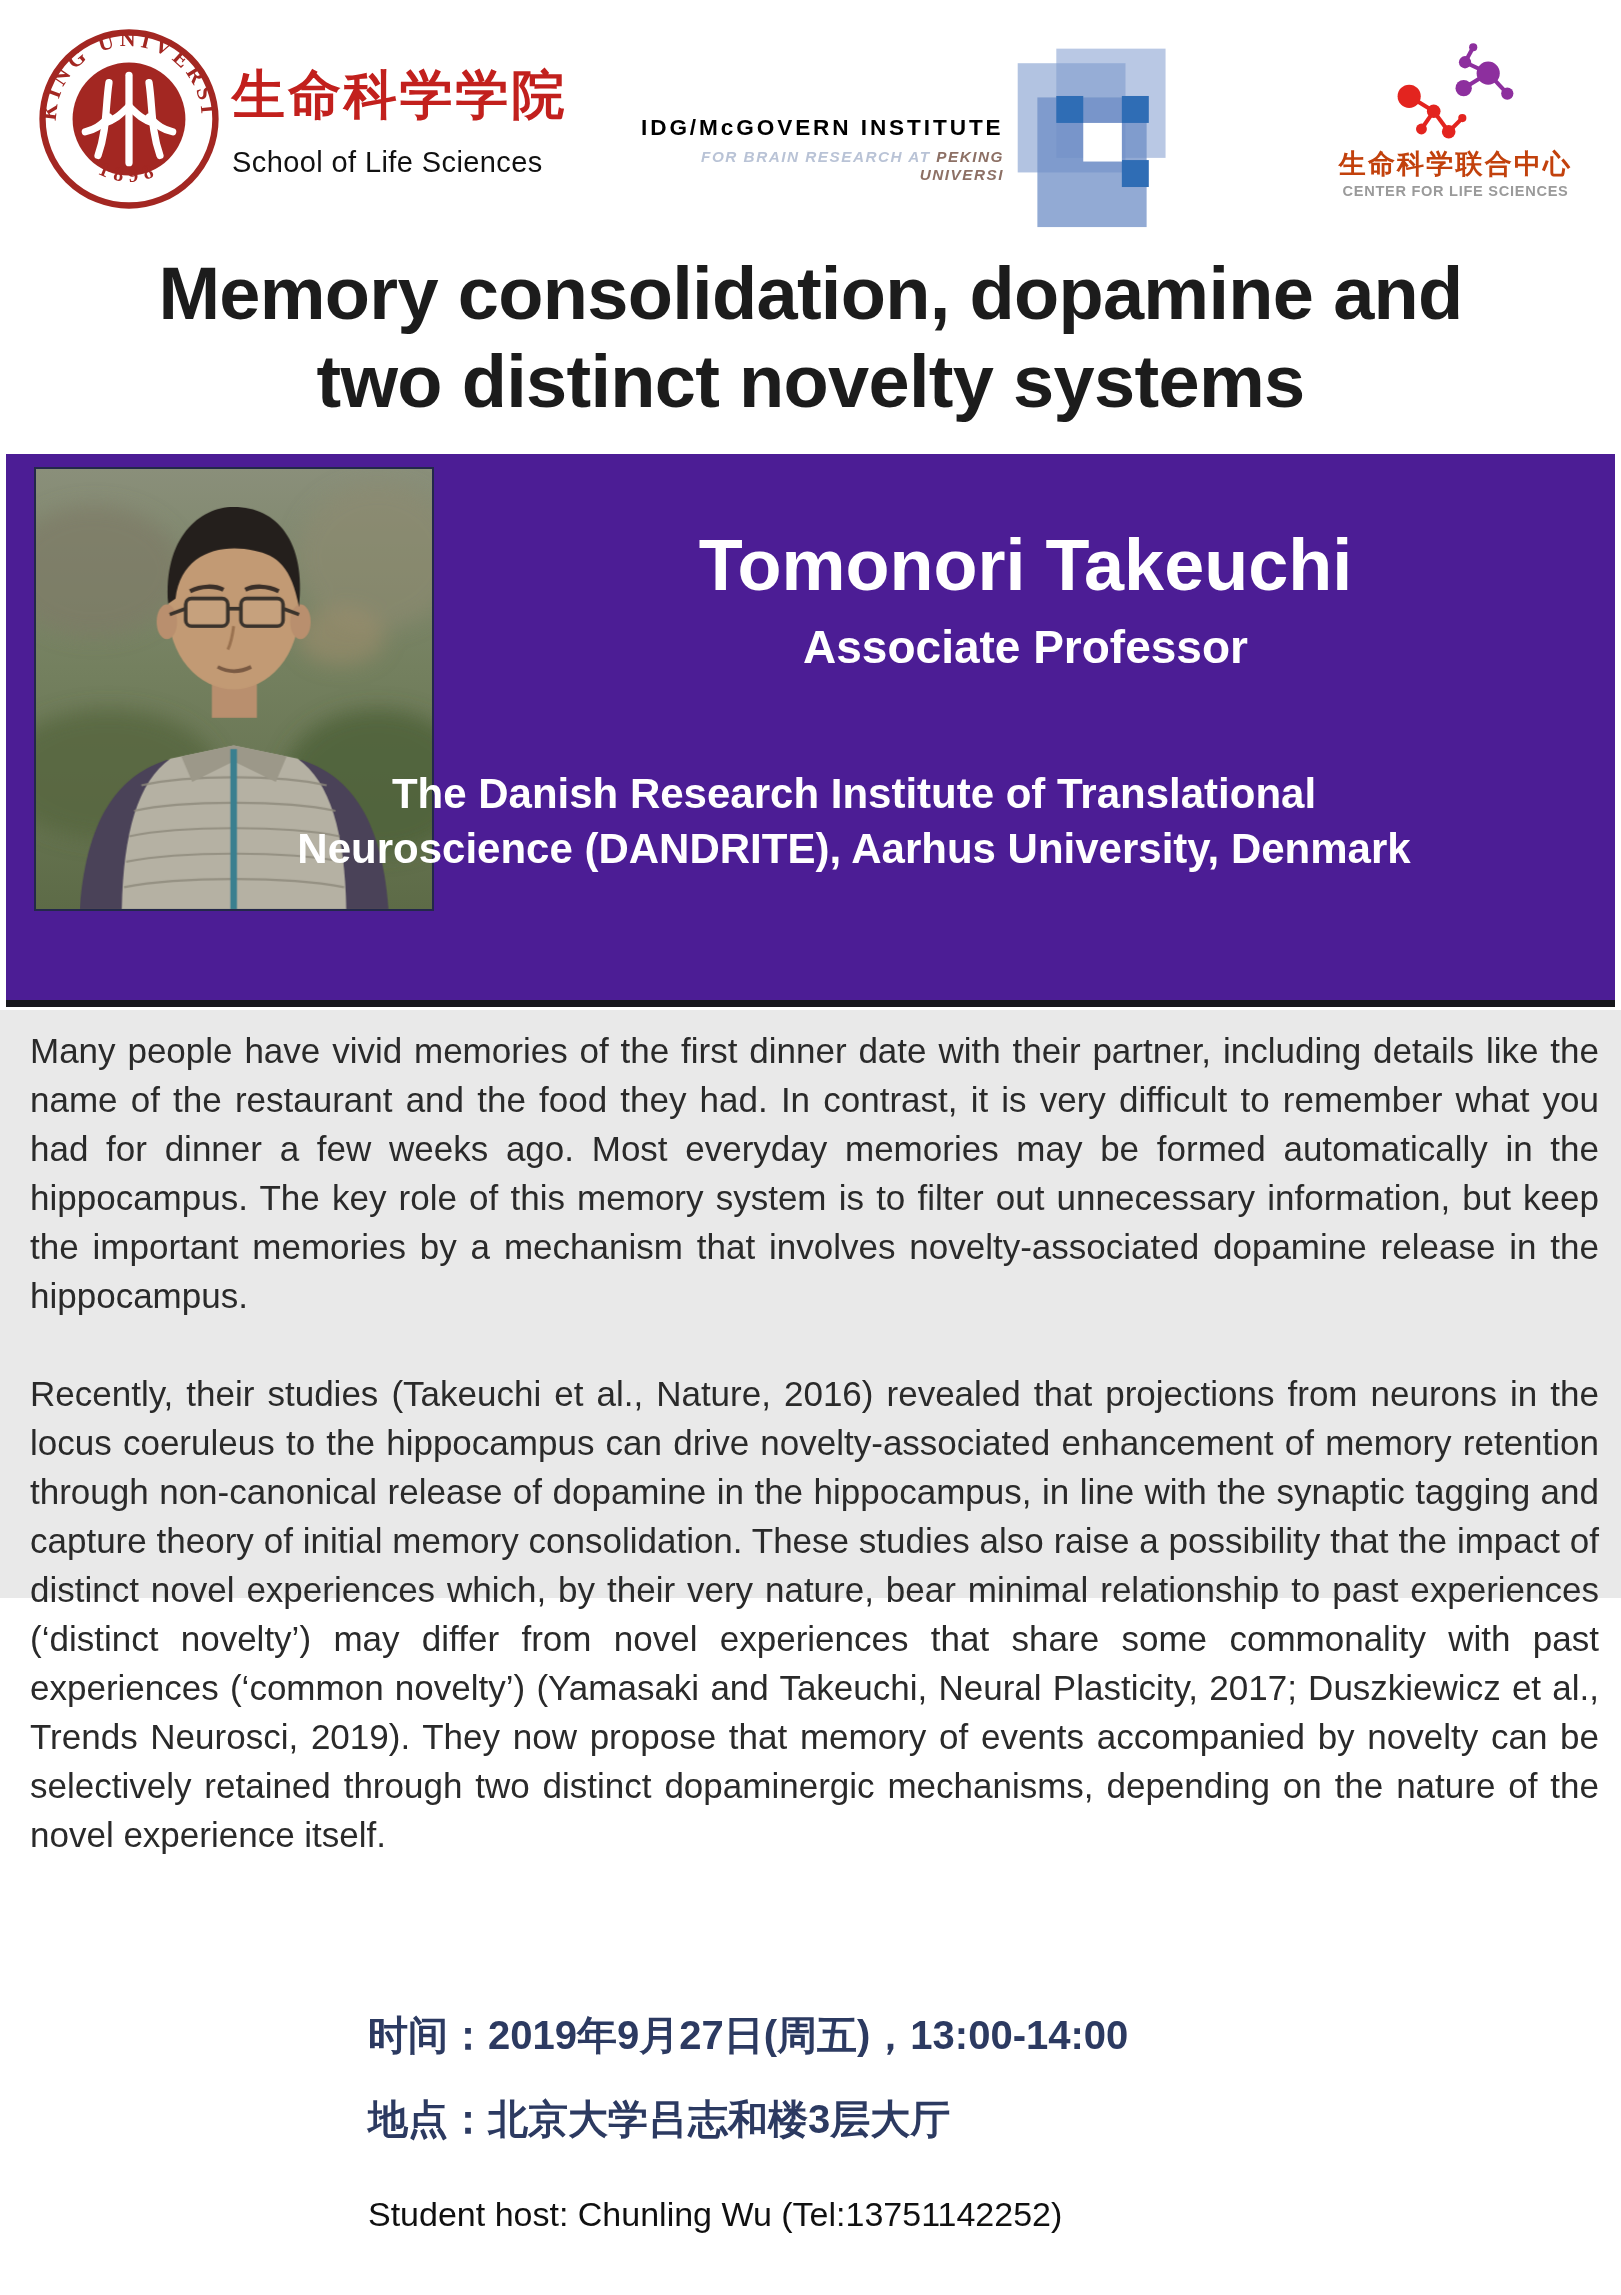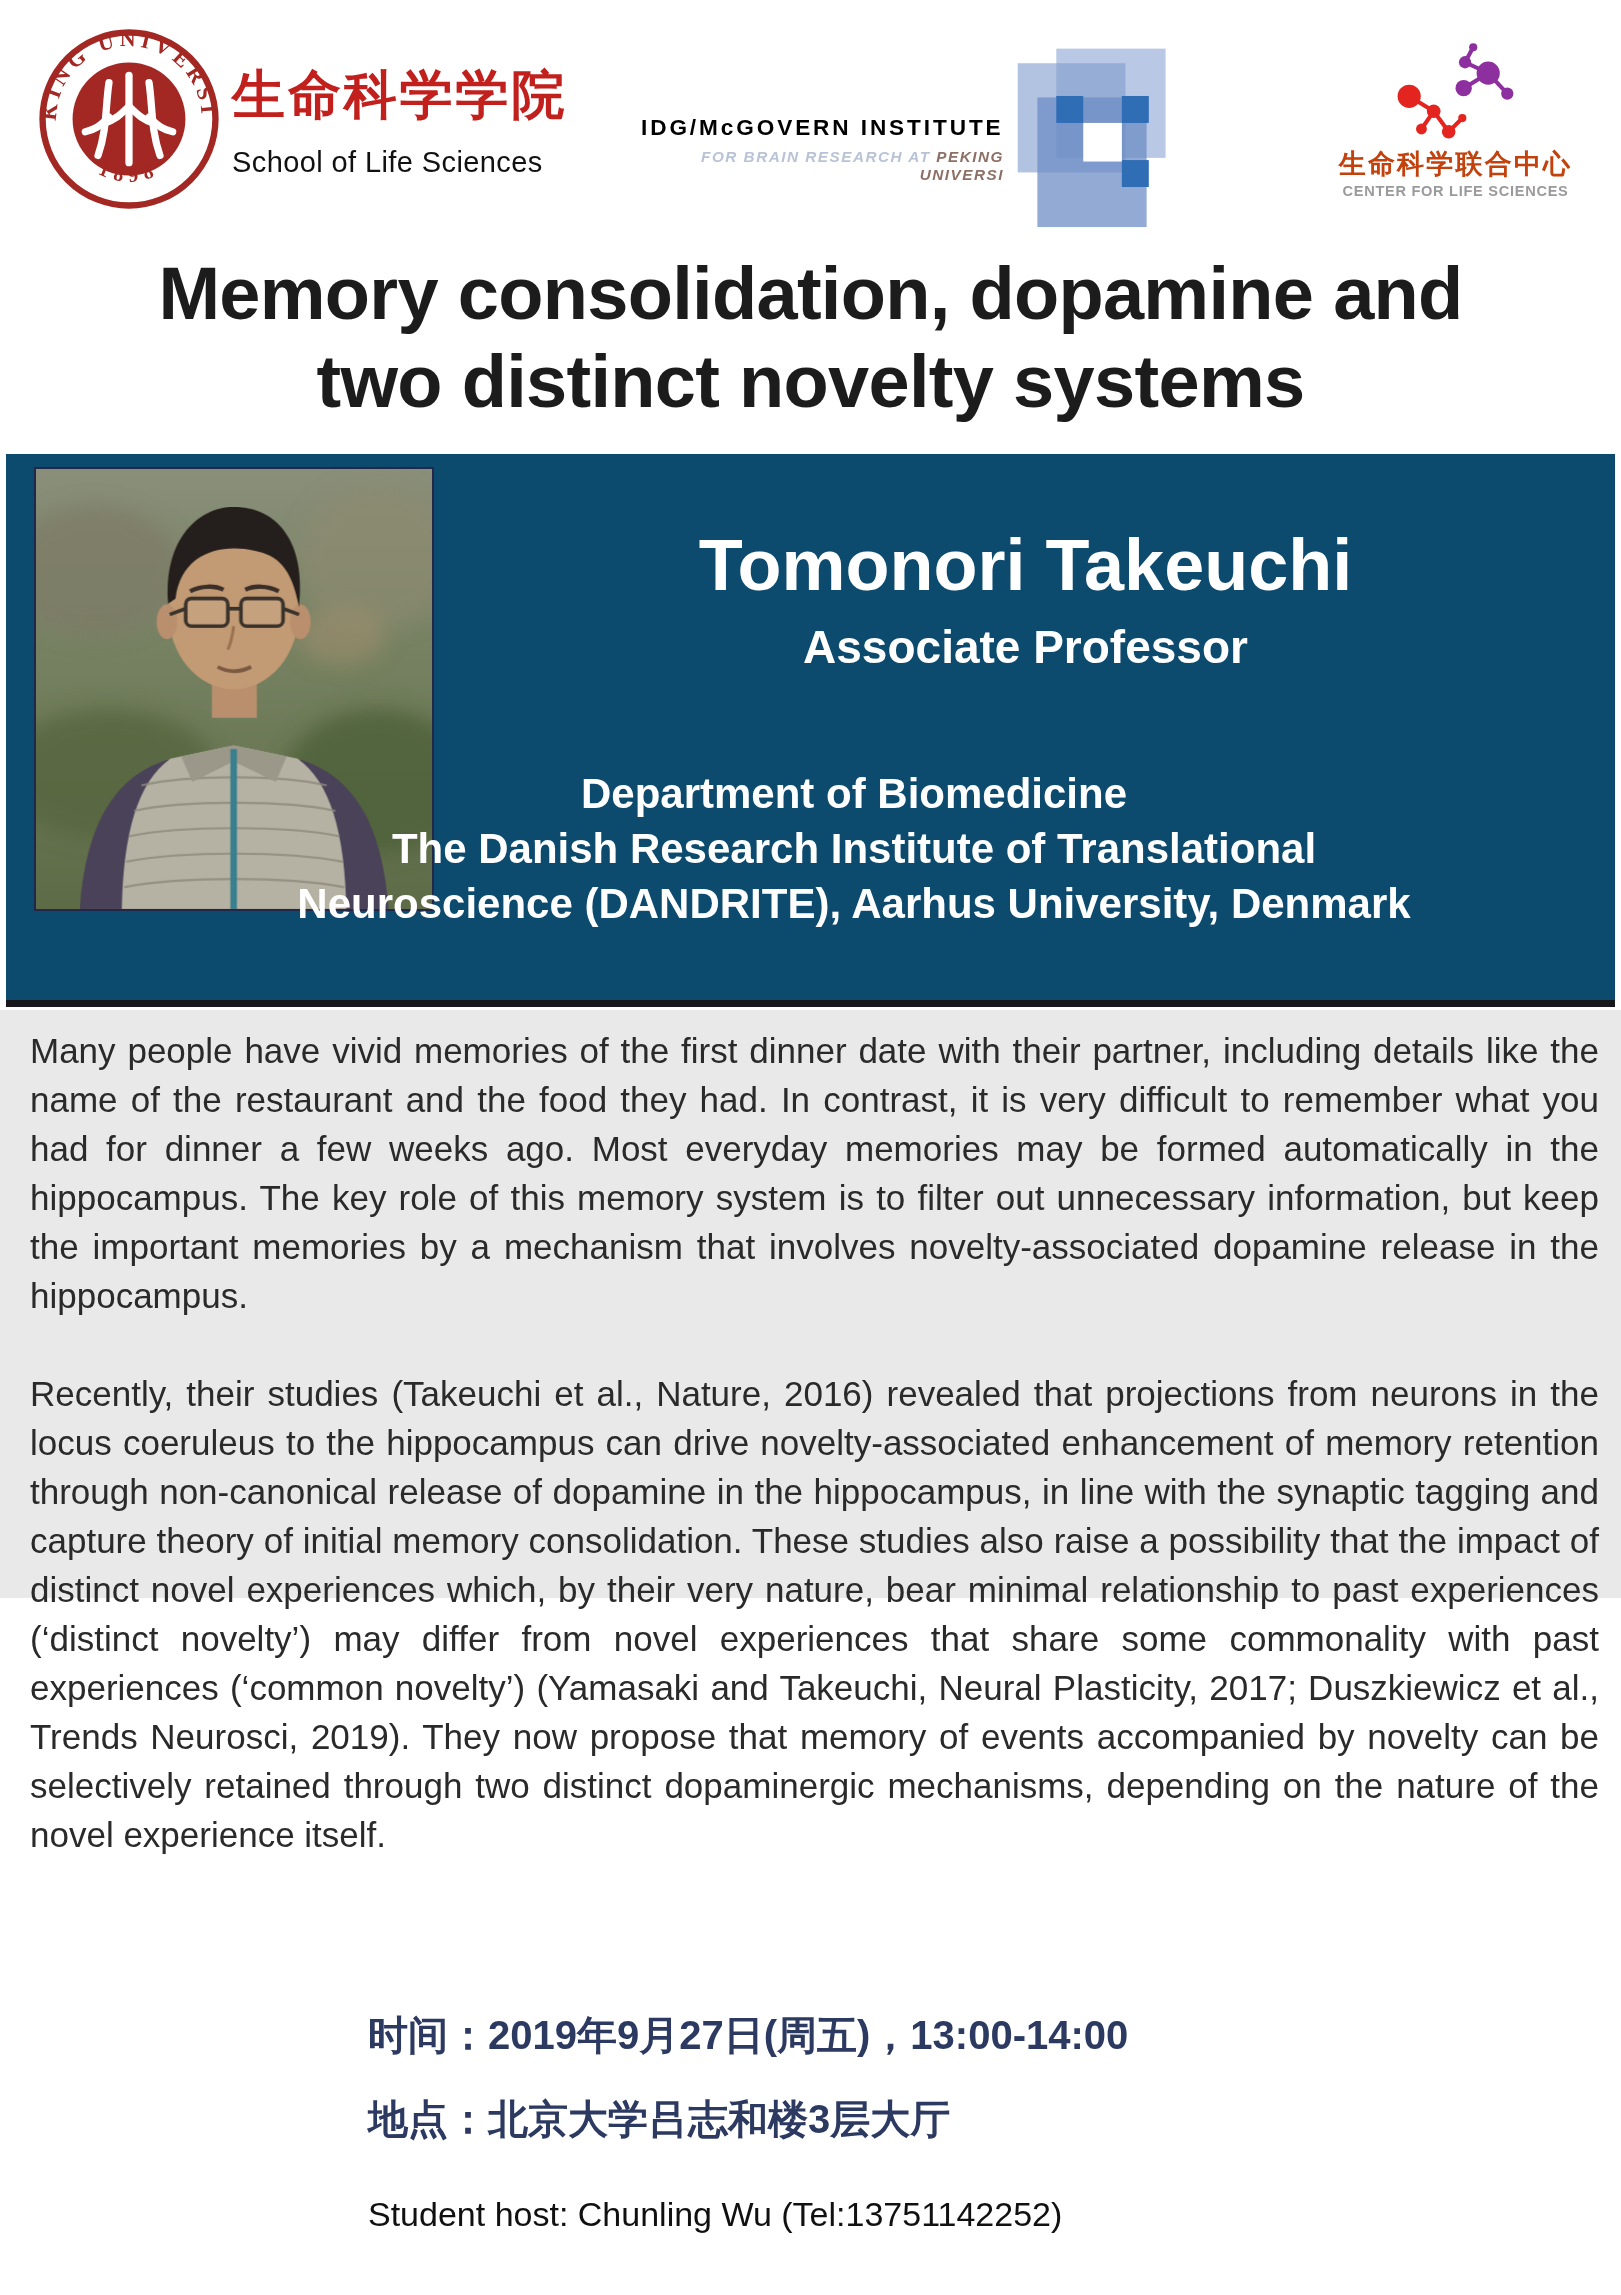--- a/index.html
+++ b/index.html
@@ -22,21 +22,21 @@
   .sq-logo{position:absolute;left:1014px;top:45px;width:164px;height:193px;}
   .cls{position:absolute;left:1335px;top:35px;width:241px;text-align:center;}
   .cls svg{display:block;margin:0 auto;}
   .cls-cn{font-size:27px;font-weight:bold;color:#c2410c;letter-spacing:2.2px;margin-top:1.5px;}
   .cls-en{font-size:14.6px;font-weight:bold;color:#9a9a9a;letter-spacing:0.7px;margin-top:1.5px;}
   
   #title{position:absolute;top:250px;left:0;right:0;text-align:center;
          font-size:74px;font-weight:bold;color:#1c1c1c;line-height:88px;letter-spacing:-0.7px;}
   
   #banner{position:absolute;top:454px;left:5.8px;right:5.8px;height:546px;
-          background:#0c4a6e;border-bottom:7.3px solid #17171c;}
+          background:#4c1d95;border-bottom:7.3px solid #17171c;}
   .photo{position:absolute;left:28px;top:13px;width:400px;height:444px;
          border:2.2px solid #23284a;box-sizing:border-box;overflow:hidden;}
   .sp-name{position:absolute;left:430px;right:0;top:70px;text-align:center;
            color:#fff;font-weight:bold;font-size:72px;}
   .sp-role{position:absolute;left:430px;right:0;top:166px;text-align:center;
            color:#fff;font-weight:bold;font-size:46px;}
   .sp-dept{position:absolute;left:109px;right:22px;top:312px;text-align:center;
            color:#fff;font-weight:bold;font-size:42px;line-height:55px;}
   
   #abstract{position:absolute;top:1010px;left:0;right:0;height:956px;
@@ -204,21 +204,20 @@
         </g>
 
         <path d="M272 216 C270 232 268 240 264 248" stroke="#9a7250" stroke-width="4" fill="none"></path>
         <path d="M250 272 C265 280 280 280 296 272" stroke="#7a5a43" stroke-width="5" fill="none"></path>
       </svg>
     </div>
 
     <div class="sp-name">Tomonori Takeuchi</div>
     <div class="sp-role">Associate Professor</div>
     <div class="sp-dept">
-      <div>Department of Biomedicine</div>
       <div>The Danish Research Institute of Translational</div>
       <div>Neuroscience (DANDRITE), Aarhus University, Denmark</div>
     </div>
   </div>
 
   <div id="abstract">
     <p>Many people have vivid memories of the first dinner date with their partner, including details like the name of the restaurant and the food they had. In contrast, it is very difficult to remember what you had for dinner a few weeks ago. Most everyday memories may be formed automatically in the hippocampus. The key role of this memory system is to filter out unnecessary information, but keep the important memories by a mechanism that involves novelty-associated dopamine release in the hippocampus.</p>
     <p>Recently, their studies (Takeuchi et al., Nature, 2016) revealed that projections from neurons in the locus coeruleus to the hippocampus can drive novelty-associated enhancement of memory retention through non-canonical release of dopamine in the hippocampus, in line with the synaptic tagging and capture theory of initial memory consolidation. These studies also raise a possibility that the impact of distinct novel experiences which, by their very nature, bear minimal relationship to past experiences (‘distinct novelty’) may differ from novel experiences that share some commonality with past experiences (‘common novelty’) (Yamasaki and Takeuchi, Neural Plasticity, 2017; Duszkiewicz et al., Trends Neurosci, 2019). They now propose that memory of events accompanied by novelty can be selectively retained through two distinct dopaminergic mechanisms, depending on the nature of the novel experience itself.</p>
   </div>
 

